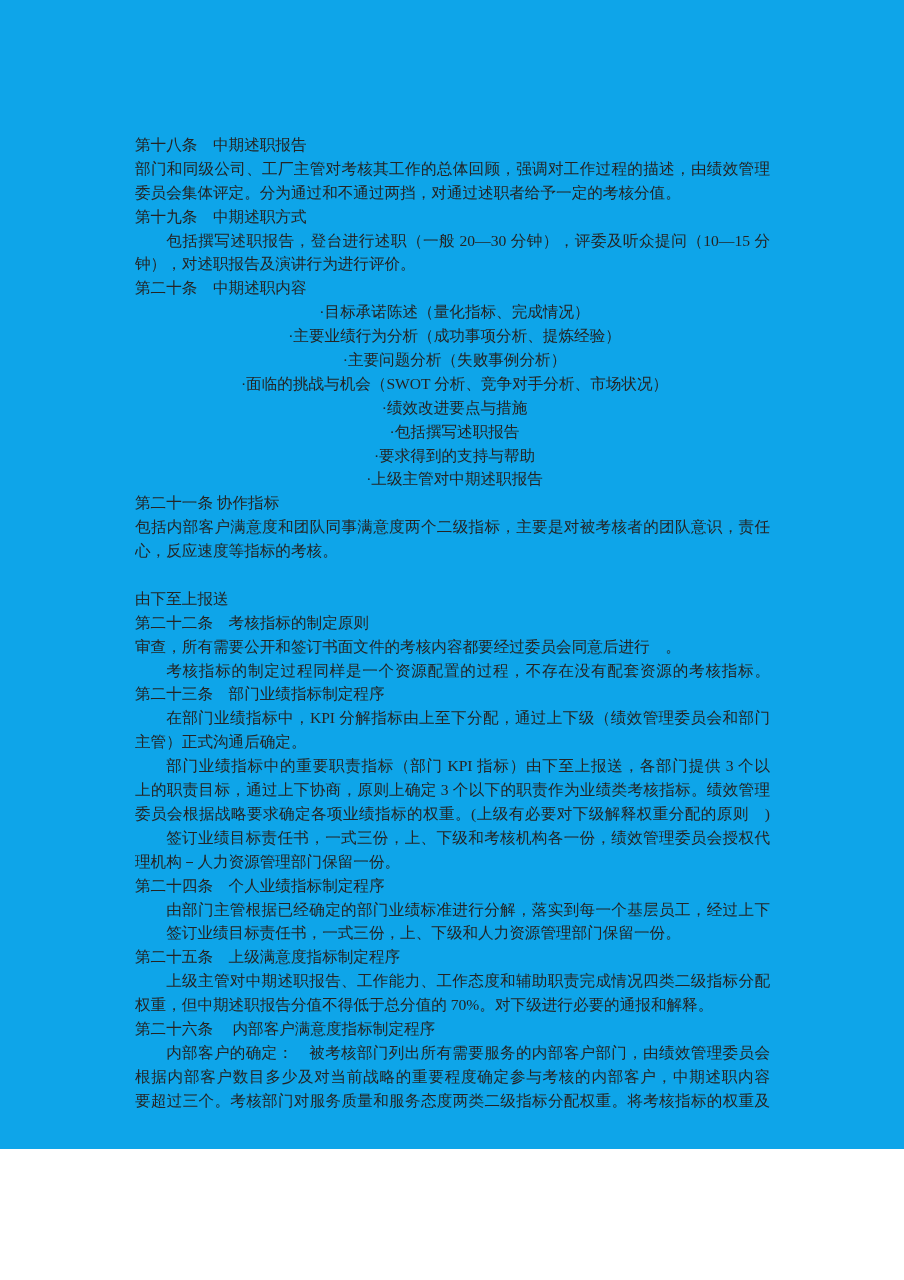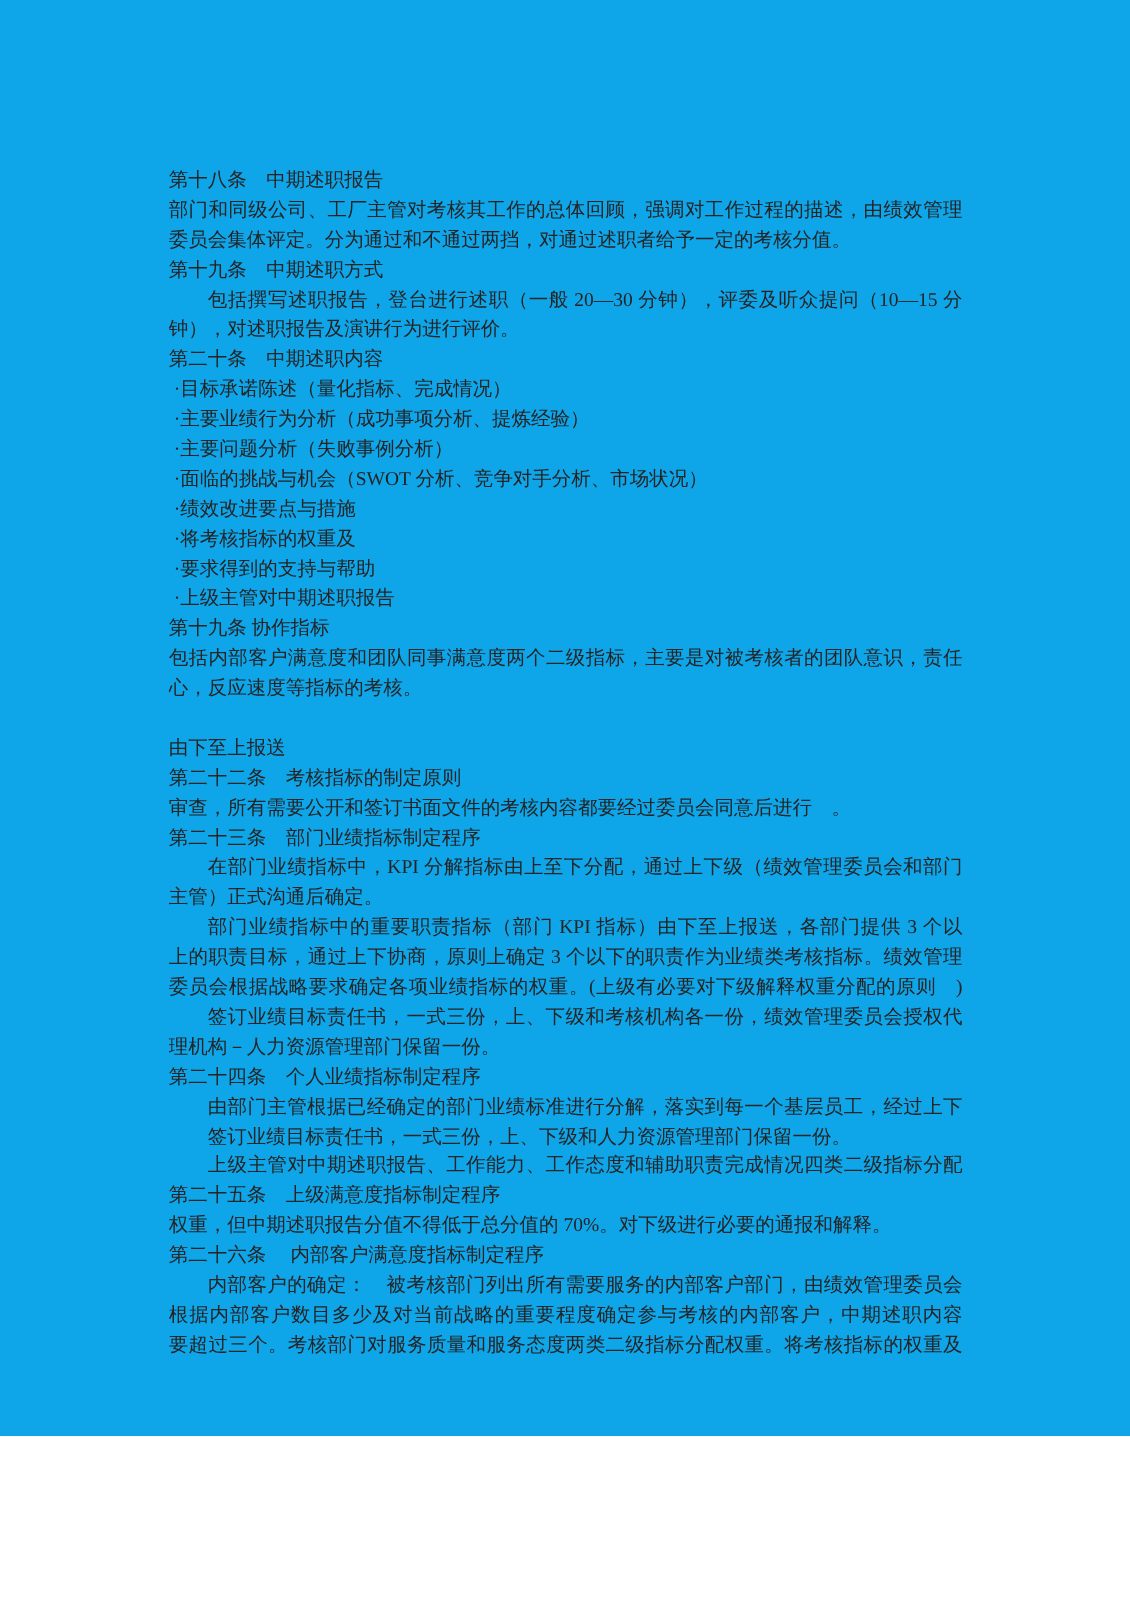--- a/index.html
+++ b/index.html
@@ -26,59 +26,60 @@
     white-space: normal;
   }
   
   .ind { text-indent: 2em; }
   
   .jf {
     text-align: justify;
     text-align-last: justify;
   }
   
-  .blt { padding-left: 4px; }
+  .blt { padding-left: 4px; text-align: center; }
 </style>
 </head>
 <body>
 
 <div class="page">
   <div class="ln">第十八条　中期述职报告</div>
   <div class="ln jf">部门和同级公司、工厂主管对考核其工作的总体回顾，强调对工作过程的描述，由绩效管理</div>
   <div class="ln">委员会集体评定。分为通过和不通过两挡，对通过述职者给予一定的考核分值。</div>
   <div class="ln">第十九条　中期述职方式</div>
   <div class="ln ind jf">包括撰写述职报告，登台进行述职（一般 20—30 分钟），评委及听众提问（10—15 分</div>
   <div class="ln">钟），对述职报告及演讲行为进行评价。</div>
   <div class="ln">第二十条　中期述职内容</div>
   <div class="ln blt">·目标承诺陈述（量化指标、完成情况）</div>
   <div class="ln blt">·主要业绩行为分析（成功事项分析、提炼经验）</div>
   <div class="ln blt">·主要问题分析（失败事例分析）</div>
   <div class="ln blt">·面临的挑战与机会（SWOT 分析、竞争对手分析、市场状况）</div>
   <div class="ln blt">·绩效改进要点与措施</div>
-  <div class="ln blt">·将考核指标的权重及</div>
+  <div class="ln blt">·包括撰写述职报告</div>
   <div class="ln blt">·要求得到的支持与帮助</div>
   <div class="ln blt">·上级主管对中期述职报告</div>
-  <div class="ln">第十九条 协作指标</div>
+  <div class="ln">第二十一条 协作指标</div>
   <div class="ln jf">包括内部客户满意度和团队同事满意度两个二级指标，主要是对被考核者的团队意识，责任</div>
   <div class="ln">心，反应速度等指标的考核。</div>
   <div class="ln"></div>
   <div class="ln">由下至上报送</div>
   <div class="ln">第二十二条　考核指标的制定原则</div>
   <div class="ln">审查，所有需要公开和签订书面文件的考核内容都要经过委员会同意后进行　。</div>
+  <div class="ln ind jf">考核指标的制定过程同样是一个资源配置的过程，不存在没有配套资源的考核指标。</div>
   <div class="ln">第二十三条　部门业绩指标制定程序</div>
   <div class="ln ind jf">在部门业绩指标中，KPI 分解指标由上至下分配，通过上下级（绩效管理委员会和部门</div>
   <div class="ln">主管）正式沟通后确定。</div>
   <div class="ln ind jf">部门业绩指标中的重要职责指标（部门 KPI 指标）由下至上报送，各部门提供 3 个以</div>
   <div class="ln jf">上的职责目标，通过上下协商，原则上确定 3 个以下的职责作为业绩类考核指标。绩效管理</div>
   <div class="ln jf">委员会根据战略要求确定各项业绩指标的权重。(上级有必要对下级解释权重分配的原则　)</div>
   <div class="ln ind jf">签订业绩目标责任书，一式三份，上、下级和考核机构各一份，绩效管理委员会授权代</div>
   <div class="ln">理机构－人力资源管理部门保留一份。</div>
   <div class="ln">第二十四条　个人业绩指标制定程序</div>
   <div class="ln ind jf">由部门主管根据已经确定的部门业绩标准进行分解，落实到每一个基层员工，经过上下</div>
   <div class="ln ind">签订业绩目标责任书，一式三份，上、下级和人力资源管理部门保留一份。</div>
+  <div class="ln">第二十五条　上级满意度指标制定程序</div>
   <div class="ln ind jf">上级主管对中期述职报告、工作能力、工作态度和辅助职责完成情况四类二级指标分配</div>
-  <div class="ln">第二十五条　上级满意度指标制定程序</div>
   <div class="ln">权重，但中期述职报告分值不得低于总分值的 70%。对下级进行必要的通报和解释。</div>
   <div class="ln">第二十六条　 内部客户满意度指标制定程序</div>
   <div class="ln ind jf">内部客户的确定：　被考核部门列出所有需要服务的内部客户部门，由绩效管理委员会</div>
   <div class="ln jf">根据内部客户数目多少及对当前战略的重要程度确定参与考核的内部客户，中期述职内容</div>
   <div class="ln jf">要超过三个。考核部门对服务质量和服务态度两类二级指标分配权重。将考核指标的权重及</div>
 </div>
 
 </body></html>

